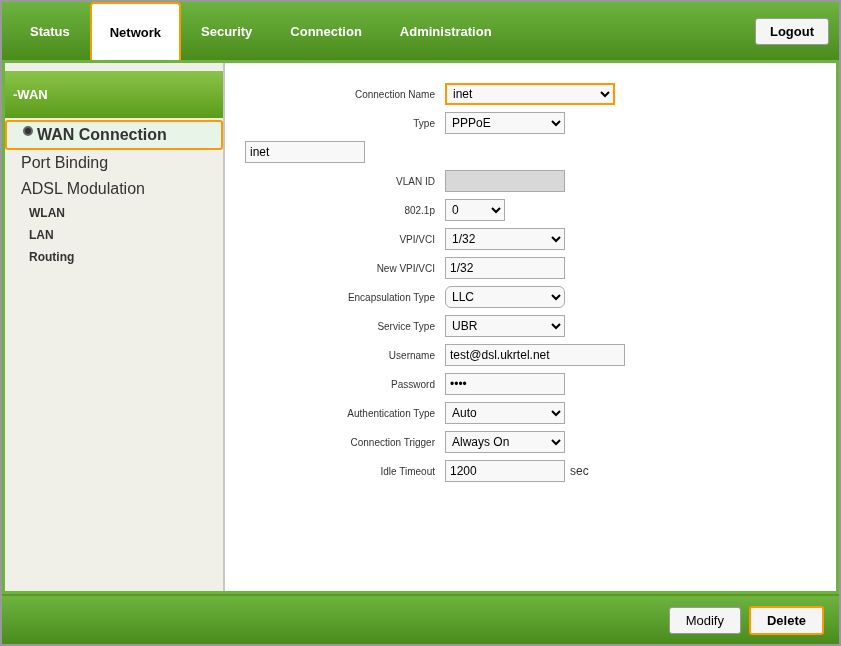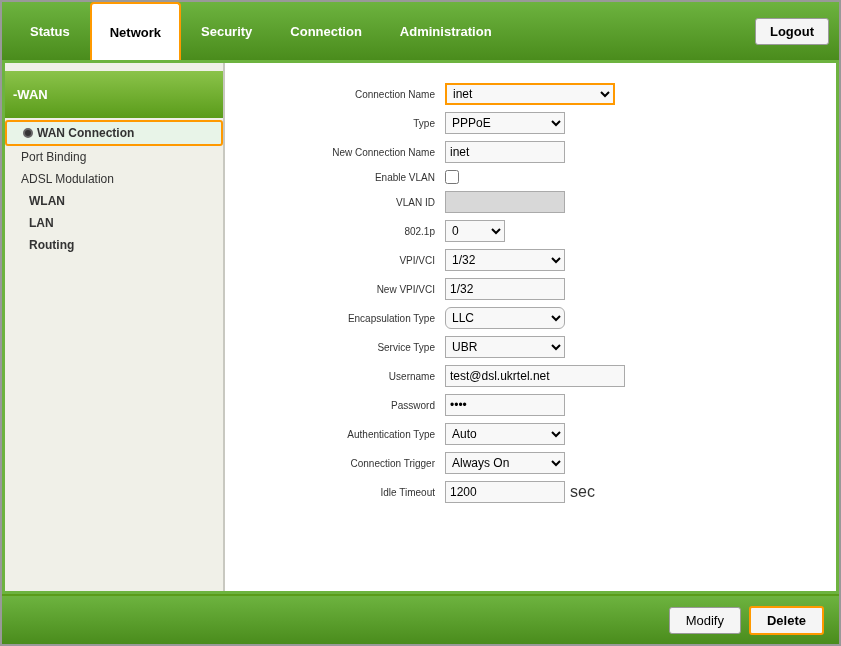--- a/index.html
+++ b/index.html
@@ -90,25 +90,24 @@
       font-weight: bold;
       font-size: 13px;
       color: #000;
       background: linear-gradient(to bottom, #8bc34a, #5a9c1a);
       color: #fff;
       margin-bottom: 2px;
     }
 
     .sidebar-item {
       padding: 4px 12px 4px 16px;
-      font-size: 12px;
-      color: #333;
-      cursor: pointer;
-      display: flex;
-      align-items: center;
+      font-size: 16px;
+      color: #333;
+      cursor: pointer;
+      display: flex;
       gap: 4px;
     }
 
     .sidebar-item.active {
       background: #e8f4e8;
       border: 2px solid #f90;
       border-radius: 3px;
       font-weight: bold;
     }
 
@@ -176,21 +175,21 @@
       border: 2px solid #f90;
     }
 
     .checkbox {
       width: 14px;
       height: 14px;
     }
 
     .suffix {
       margin-left: 5px;
-      font-size: 16px;
+      font-size: 12px;
       color: #333;
     }
 
     
     .bottom-bar {
       height: 50px;
       background: linear-gradient(to bottom, #6db33f, #4a8c1c);
       display: flex;
       align-items: center;
       justify-content: flex-end;
@@ -267,29 +266,24 @@
       </div>
 
       <div class="form-row">
         <div class="form-label">Type</div>
         <select class="form-select" style="width:120px;">
           <option>PPPoE</option>
         </select>
       </div>
 
       <div class="form-row">
-        <div class="form-label">New Connection Name</div>
         <input class="form-input" style="width: 120px;" type="text" value="inet">
       </div>
 
 
-      <div class="form-row">
-        <div class="form-label">Enable VLAN</div>
-        <input class="checkbox" type="checkbox" style="">
-      </div>
 
       <div class="form-row">
         <div class="form-label">VLAN ID</div>
         <input class="form-input vlan-input" style="width: 120px;" type="text" value="">
       </div>
 
       <div class="form-row">
         <div class="form-label">802.1p</div>
         <select class="form-select" style="width:60px;">
           <option>0</option>

